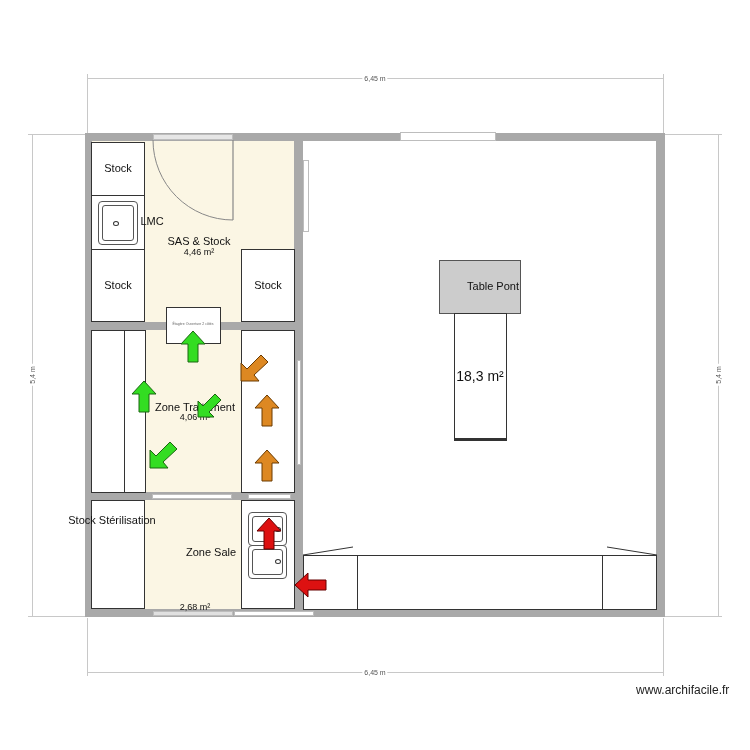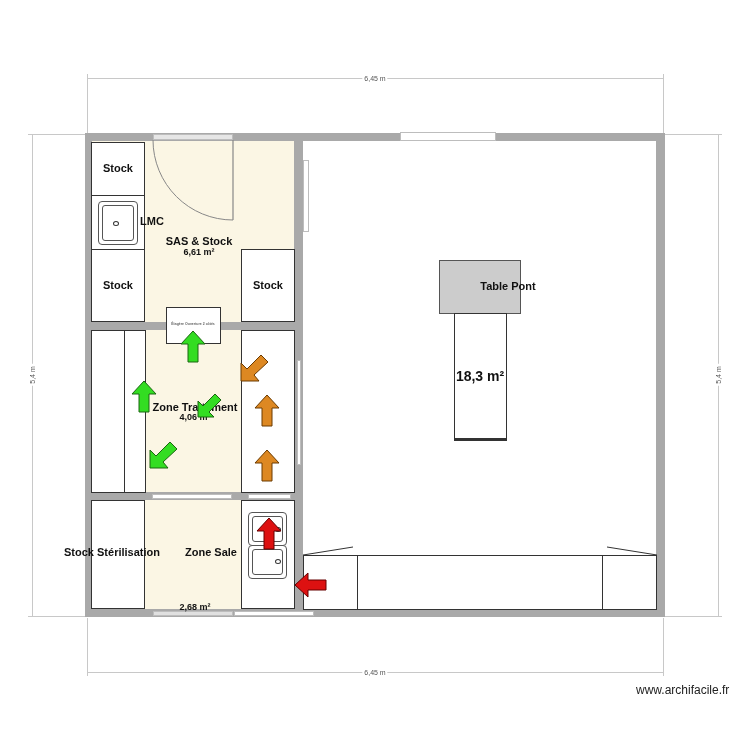--- a/index.html
+++ b/index.html
@@ -1,21 +1,21 @@
 <!DOCTYPE html>
 <html><head>
 <meta charset="utf-8">
 <style>
   html, body { margin:0; padding:0; background:#ffffff; }
   body { width:750px; height:750px; position:relative; overflow:hidden; font-family:"Liberation Sans", sans-serif; color:#111; }
   .abs { position:absolute; }
   .wall { position:absolute; background:#a9a9a9; }
   .floor-beige { position:absolute; background:#fbf6e4; }
   .box { position:absolute; background:#fff; border:1.5px solid #333; box-sizing:border-box; }
-  .label { position:absolute; font-size:11px; color:#111; white-space:nowrap; transform:translate(-50%,-50%); text-align:center; line-height:13px;font-weight:bold; }
+  .label { position:absolute; font-size:11px; color:#111; white-space:nowrap; transform:translate(-50%,-50%); text-align:center; line-height:13px; }
   .area { font-size:9px; }
   .dimline { position:absolute; background:#c8c8c8; }
   .dimtext { position:absolute; font-size:7px; color:#555; background:#fff; padding:0 2px; white-space:nowrap; transform:translate(-50%,-50%); }
   .window { position:absolute; background:#fff; border:1px solid #bdbdbd; box-sizing:border-box; }
   .sink { position:absolute; border:1.5px solid #555; border-radius:4px; box-sizing:border-box; background:#fff; }
   .sink-inner { position:absolute; left:3px; top:3px; right:3px; bottom:3px; border:1px solid #555; border-radius:3px; }
   .drain { position:absolute; width:6px; height:5px; border:1px solid #333; border-radius:50%; box-sizing:border-box; }
   svg.arrow { position:absolute; overflow:visible; }
   .watermark { position:absolute; font-size:12px; color:#222; }
 </style>
@@ -79,49 +79,49 @@
   </div>
 <div class="label" style="left:152px; top:221px;">LMC</div>
 
 <div class="box" style="left:91px; top:249px; width:54px; height:73px;"></div>
 <div class="label" style="left:118px; top:285px;">Stock</div>
 
 <div class="box" style="left:241px; top:249px; width:54px; height:73px;"></div>
 <div class="label" style="left:268px; top:285px;">Stock</div>
 
 <div class="label" style="left:199px; top:241px;">SAS &amp; Stock</div>
-<div class="label area" style="left:199px; top:252px;">6,61 m²</div>
+<div class="label area" style="left:199px; top:252px;">4,46 m²</div>
 
 <div class="box" style="left:166px; top:307px; width:55px; height:37px;"></div>
 <div class="label" style="left:193px; top:324px; font-size:3.5px; color:#666; line-height:4px;">Étagère Ouverture 2 côtés</div>
 
 <div class="box" style="left:91px; top:330px; width:35px; height:163px;"></div>
 <div class="box" style="left:124px; top:330px; width:22px; height:163px;"></div>
 <div class="box" style="left:241px; top:330px; width:54px; height:163px;"></div>
 
 <div class="label" style="left:195px; top:407px;">Zone Traitement</div>
 <div class="label area" style="left:195px; top:417px;">4,06 m²</div>
 
 <div class="box" style="left:91px; top:500px; width:54px; height:109px;"></div>
-<div class="label" style="left:112px; top:552px;">Stock Stérilisation</div>
+<div class="label" style="left:112px; top:520px;">Stock Stérilisation</div>
 <div class="label" style="left:195px; top:552px;margin-left:16px;">Zone Sale</div>
 <div class="label area" style="left:195px; top:560px;margin-top:47px;">2,68 m²</div>
 
 <div class="box" style="left:241px; top:500px; width:54px; height:109px;"></div>
 <div class="sink" style="left:248px; top:512px; width:39px; height:34px;">
     <div class="sink-inner"></div>
     <div class="drain" style="left:26px; top:14px;"></div>
   </div>
 <div class="sink" style="left:248px; top:545px; width:39px; height:34px;">
     <div class="sink-inner"></div>
     <div class="drain" style="left:26px; top:13px;"></div>
   </div>
 
 <div class="box" style="left:439px; top:260px; width:82px; height:54px; background:#cccccc; border:1.5px solid #555;"></div>
-<div class="label" style="left:508px; top:286px;">Table Pont</div>
+<div class="label" style="left:493px; top:286px;">Table Pont</div>
 <div class="box" style="left:454px; top:313px; width:53px; height:128px; border-bottom-width:3px;"></div>
 <div class="label" style="left:480px; top:376px; font-size:14px;">18,3 m²</div>
 
 <div class="box" style="left:303px; top:555px; width:354px; height:55px;"></div>
 <div class="box" style="left:303px; top:555px; width:55px; height:55px;"></div>
 <div class="box" style="left:602px; top:555px; width:55px; height:55px;"></div>
 <svg class="abs" style="left:303px; top:540px;" width="354" height="20">
   <line x1="0" y1="15" x2="50" y2="7" stroke="#333" stroke-width="1"></line>
   <line x1="354" y1="15" x2="304" y2="7" stroke="#333" stroke-width="1"></line>
 </svg>

